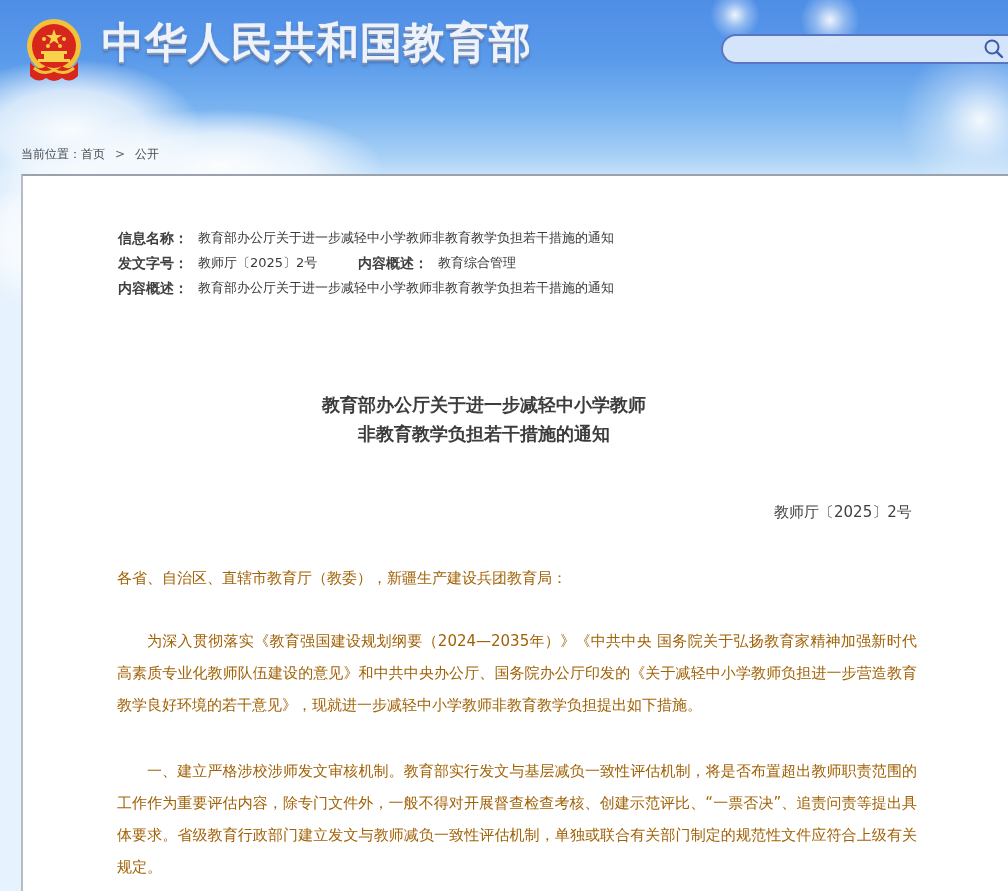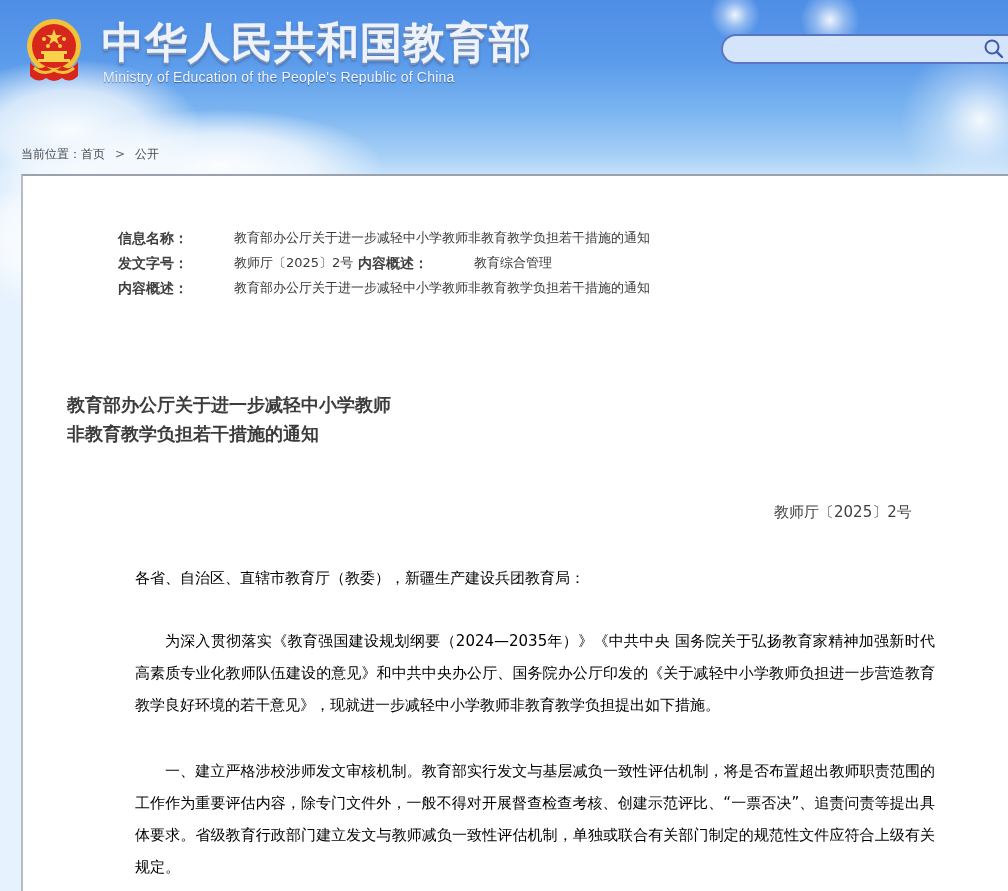--- a/index.html
+++ b/index.html
@@ -69,35 +69,35 @@
       background: #ffffff;
       border-top: 2px solid #9aa3ad;
       border-left: 2px solid #b6bcc3;
     }
     .meta {
       position: absolute; left: 95px; top: 52px; width: 760px;
       font-size: 13px; color: #333; text-align: right;
     }
     .meta-row { position: relative; height: 25px; line-height: 20px; white-space: nowrap; }
     .meta-label { position: absolute; font-weight: bold; color: #404040; font-size: 14px; }
-    .meta-value { position: absolute; color: #3a3a3a; font-size: 13px; margin-left: 36px; }
+    .meta-value { position: absolute; color: #3a3a3a; font-size: 13px; }
     .mono { font-family: "DejaVu Sans Mono", "Liberation Mono", monospace; font-size: 12px; letter-spacing: -0.3px; }
 
     .doc-title {
       position: absolute; left: 0; top: 214px; width: 878px;
-      text-align: left; font-weight: bold; font-size: 18px;
+      text-align: center; font-weight: bold; font-size: 18px;
       color: #3c3c3c; line-height: 29px; padding-left: 44px;
     }
     .doc-number {
       position: absolute; left: 751px; top: 325px;
       font-size: 15px; color: #3f3f3f; line-height: 22px;
     }
     .body-text {
-      position: absolute; left: 112px; width: 800px;
-      font-size: 15px; color: #000000; line-height: 32px;
+      position: absolute; left: 94px; width: 800px;
+      font-size: 15px; color: #a16207; line-height: 32px;
       text-align: justify;
     }
     .salutation { top: 386px; }
     .para1 { top: 449px; text-indent: 30px; }
     .para2 { top: 579px; text-indent: 30px; }
   </style>
 </head>
 <body>
 
 <div class="page">
@@ -120,21 +120,20 @@
         <circle cx="24" cy="28" r="2" fill="#f7d24a"></circle>
         <circle cx="36" cy="28" r="2" fill="#f7d24a"></circle>
         <rect x="17" y="33" width="26" height="3" fill="#f7d24a"></rect>
         <rect x="20" y="36" width="20" height="5" fill="#f7d24a"></rect>
         <rect x="14" y="41" width="32" height="3" fill="#f7d24a"></rect>
         <path d="M6 44 Q14 54 22 48 Q30 56 38 48 Q46 54 54 44 L54 58 Q46 66 38 60 Q30 66 22 60 Q14 66 6 58 Z" fill="#d8261c"></path>
         <path d="M10 50 Q20 58 30 52 Q40 58 50 50" stroke="#f2c23a" stroke-width="3" fill="none"></path>
       </svg>
     </div>
     <div class="site-title">中华人民共和国教育部</div>
-    <div class="site-subtitle">Ministry of Education of the People's Republic of China</div>
 
     <div class="search-box">
       <input class="search-input" type="text" placeholder="" style="">
       <button class="search-btn">
         <svg width="22" height="22" viewBox="0 0 22 22">
           <circle cx="9" cy="9" r="6.5" stroke="#3f5aa8" stroke-width="2" fill="none"></circle>
           <line x1="13.8" y1="13.8" x2="19" y2="19" stroke="#3f5aa8" stroke-width="2.4" stroke-linecap="round"></line>
         </svg>
       </button>
     </div>

